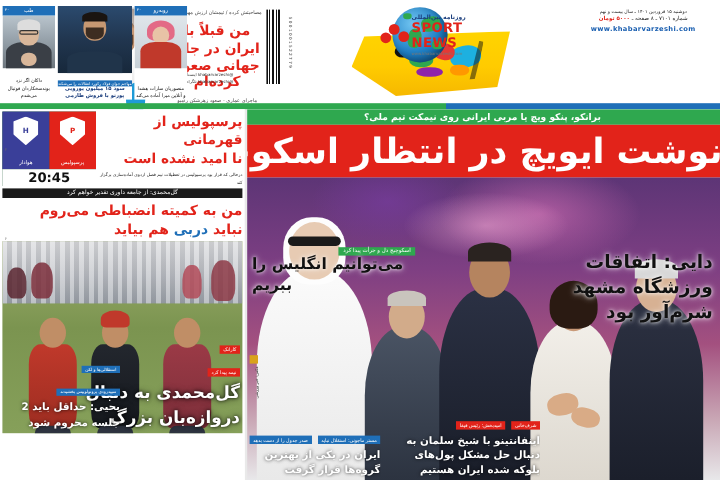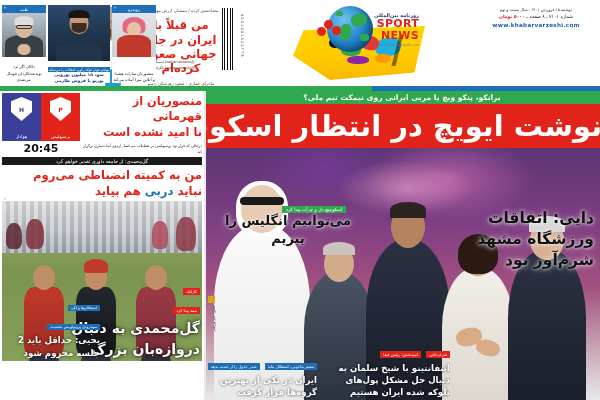--- a/index.html
+++ b/index.html
@@ -76,21 +76,21 @@
     clip-path: polygon(6% 10%, 100% 0%, 94% 88%, 20% 100%, 0% 52%); overflow:hidden; }
   .fa-blob { position:absolute; border-radius:45%; }
   .fa1 { width:26px; height:18px; right:2px; top:4px; background:#1db0e0; transform:rotate(-8deg); }
   .fa2 { width:18px; height:14px; right:24px; top:2px; background:#e53935; transform:rotate(12deg); }
   .fa3 { width:20px; height:12px; right:42px; top:10px; background:#2fa84f; }
   .fa4 { width:14px; height:10px; right:60px; top:4px; background:#111; }
   .fa5 { width:16px; height:9px; right:12px; top:20px; background:#ff9800; }
   .fa6 { width:22px; height:8px; right:34px; top:22px; background:#8e24aa; }
   .fa-stripe { position:absolute; right:4px; top:0; width:4px; height:36px; background:#111; opacity:.5; transform:rotate(14deg); }
 
-  .brand-en { position:absolute; right:6px; top:8px; width:62px; text-align:right; direction:ltr; }
+  .brand-en { position:absolute; right:20px; top:8px; width:62px; text-align:left; direction:ltr; }
   .be-top { font-size:5px; color:#1a3d7c; font-weight:bold; }
   .be-main { font-size:11px; font-weight:bold; color:#e2231a; letter-spacing:.3px; line-height:1.1; }
   .be-sub { font-size:3.3px; color:#777; margin-top:1px; }
 
   .logo-dots { position:absolute; right:84px; top:16px; width:24px; height:20px; }
   .ldot { position:absolute; width:9px; height:9px; border-radius:50%; background:#e2231a; }
   .ldot.d1 { right:0; top:6px; } .ldot.d2 { right:8px; top:0; } .ldot.d3 { right:15px; top:7px; }
 
   
   .wordmark { position:absolute; right:172px; top:6px; width:180px; height:74px;
@@ -209,21 +209,21 @@
   .hand { position:absolute; border-radius:45%; background:#d9ab86; }
   .h1 { right:118px; bottom:54px; width:26px; height:18px; transform:rotate(-12deg); }
   .h2 { right:100px; bottom:44px; width:24px; height:16px; transform:rotate(14deg); }
 
   
   .sub-r { position:absolute; right:6px; top:60px; width:170px; text-align:right; }
   .sub-r .txt { font-size:15.5px; font-weight:bold; color:#111; line-height:1.35;
      text-shadow: 0 0 3px rgba(255,255,255,.85), 0 0 6px rgba(255,255,255,.7); }
   .sub-l-tag { position:absolute; left:78px; top:58px; background:#2fa84f; color:#fff;
      font-size:4.6px; padding:1px 4px; }
-  .sub-l { position:absolute; left:6px; top:64px; width:156px; text-align:center; }
+  .sub-l { position:absolute; left:6px; top:64px; width:156px; text-align:left; }
   .sub-l .txt { font-size:13px; font-weight:bold; color:#111; line-height:1.35;
      text-shadow: 0 0 3px rgba(255,255,255,.85), 0 0 6px rgba(255,255,255,.7); }
 
   
   .vert-credit { position:absolute; left:2px; top:148px; width:10px; height:64px; }
   .vc-box { width:7px; height:7px; background:#d9a21b; margin:0 auto 2px; }
   .vc-txt { writing-mode:vertical-rl; transform:rotate(180deg); font-size:3.4px; color:#333; }
 
   
   .teaser { position:absolute; bottom:0; overflow:hidden; }
@@ -499,21 +499,21 @@
       </div>
     </div>
   </div>
 
   <div class="divider-v"></div>
 
   <div class="side-col">
 
     <div class="match-row">
       <div class="match-text">
-        <div class="mt-head">منصوریان از قهرمانی</div>
+        <div class="mt-head">پرسپولیس از قهرمانی</div>
         <div class="mt-head">نا امید نشده است</div>
         <div class="mt-sub">درحالی که قرار بود پرسپولیس در تعطیلات نیم فصل اردوی آماده‌سازی برگزار کند</div>
       </div>
 
       <div class="match-card">
         <div class="mc-half red">
           <div class="crest crest-red">
             <span class="crest-star">★</span>
             <span class="crest-in"></span>
             <span class="crest-in2">P</span>

